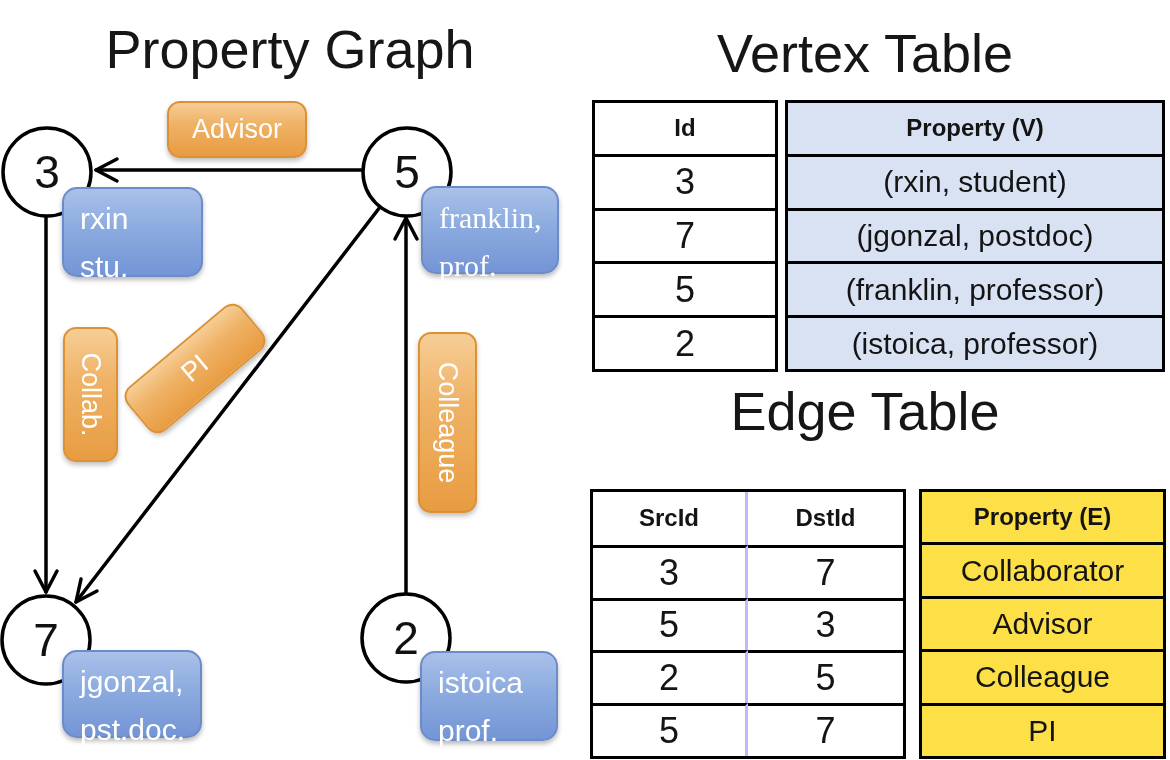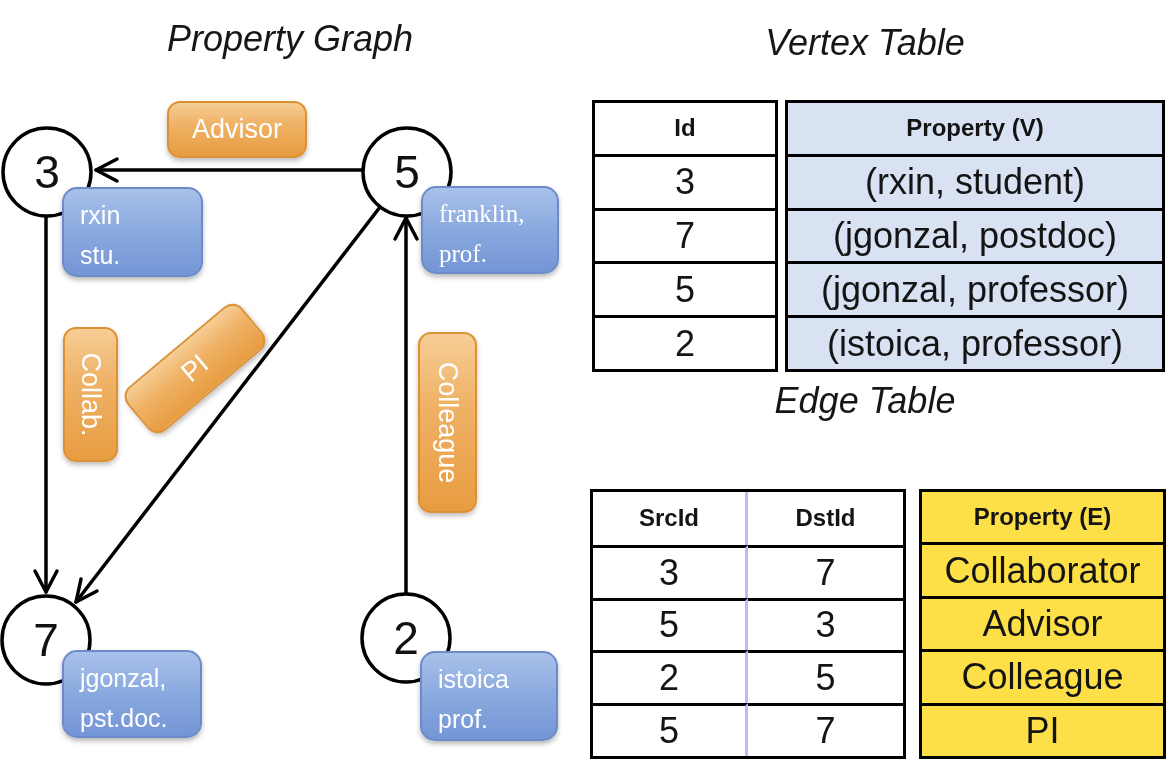--- a/index.html
+++ b/index.html
@@ -2,36 +2,36 @@
 <html><head>
 <meta charset="utf-8">
 <style>
   html,body{margin:0;padding:0;background:#fff;}
   #canvas{
     position:relative;width:1170px;height:760px;background:#fff;overflow:hidden;
     font-family:"Liberation Sans",sans-serif;color:#141414;
   }
   
   .big-title{
-    position:absolute;text-align:center;font-size:36px;font-weight:400;
-    letter-spacing:0px;color:#161616;white-space:nowrap;font-style:italic;
+    position:absolute;text-align:center;font-size:54px;font-weight:400;
+    letter-spacing:0px;color:#161616;white-space:nowrap;
   }
   
   #graph-svg{position:absolute;left:0;top:0;}
   
   .node-num{
     position:absolute;width:70px;text-align:center;font-size:46px;font-weight:300;
     color:#111;line-height:56px;
   }
   
   .vbox{
     position:absolute;box-sizing:border-box;border-radius:15px;
     background:linear-gradient(180deg,#a9c1ea 0%,#8cabdf 45%,#7495d6 100%);
     border:2px solid #6c8bc8;box-shadow:0 3px 5px rgba(0,0,0,0.28);
-    color:#fff;font-size:25px;line-height:1.6;padding:6px 8px 0 16px;
+    color:#fff;font-size:30px;line-height:1.6;padding:6px 8px 0 16px;
   }
   .vbox span{display:block;white-space:nowrap;}
   
   .ebox{
     position:absolute;box-sizing:border-box;border-radius:13px;
     background:linear-gradient(180deg,#f6cd95 0%,#efb266 40%,#e89c41 100%);
     border:2px solid #db9134;box-shadow:0 3px 5px rgba(0,0,0,0.25);
     color:#fff;font-size:27px;display:flex;align-items:center;justify-content:center;
   }
   .ebox .vert{transform:rotate(90deg);white-space:nowrap;}
@@ -41,21 +41,21 @@
     position:absolute;box-sizing:border-box;border:3px solid #000;background:#fff;
     display:flex;flex-direction:column;
   }
   .tcol .cell{
     flex:1;display:flex;align-items:center;justify-content:center;
     border-top:3px solid #000;white-space:nowrap;
   }
   .tcol .cell:first-child{border-top:none;}
   .hdr{font-weight:bold;font-size:24px;}
   .numcell{font-size:36px;font-weight:300;}
-  .txtcell{font-size:36px;font-weight:300;}
+  .txtcell{font-size:30px;font-weight:300;}
   #vt-prop-col{background:#d9e2f3;}
   #et-prop-col{background:#fde047;}
   #et-left{
     position:absolute;box-sizing:border-box;border:3px solid #000;background:#fff;
     display:grid;grid-template-columns:1fr 1fr;grid-template-rows:repeat(5,1fr);
   }
   #et-left .cell{
     display:flex;align-items:center;justify-content:center;white-space:nowrap;
   }
   #et-left .cr{border-right:3px solid #c4b5fd;}
@@ -129,21 +129,21 @@
     <div class="cell numcell">3</div>
     <div class="cell numcell">7</div>
     <div class="cell numcell">5</div>
     <div class="cell numcell">2</div>
   </div>
 
   <div class="tcol" id="vt-prop-col" style="left:785px;top:100px;width:380px;height:272px;">
     <div class="cell hdr">Property (V)</div>
     <div class="cell txtcell">(rxin, student)</div>
     <div class="cell txtcell">(jgonzal, postdoc)</div>
-    <div class="cell txtcell">(jgonzal, professor)</div>
+    <div class="cell txtcell">(franklin, professor)</div>
     <div class="cell txtcell">(istoica, professor)</div>
   </div>
 
   <div class="big-title" style="left:640px;top:380px;width:450px;">Edge Table</div>
 
   <div id="et-left" style="left:590px;top:489px;width:316px;height:270px;">
     <div class="cell hdr cr">SrcId</div>
     <div class="cell hdr">DstId</div>
     <div class="cell numcell cr bt">3</div>
     <div class="cell numcell bt">7</div>

